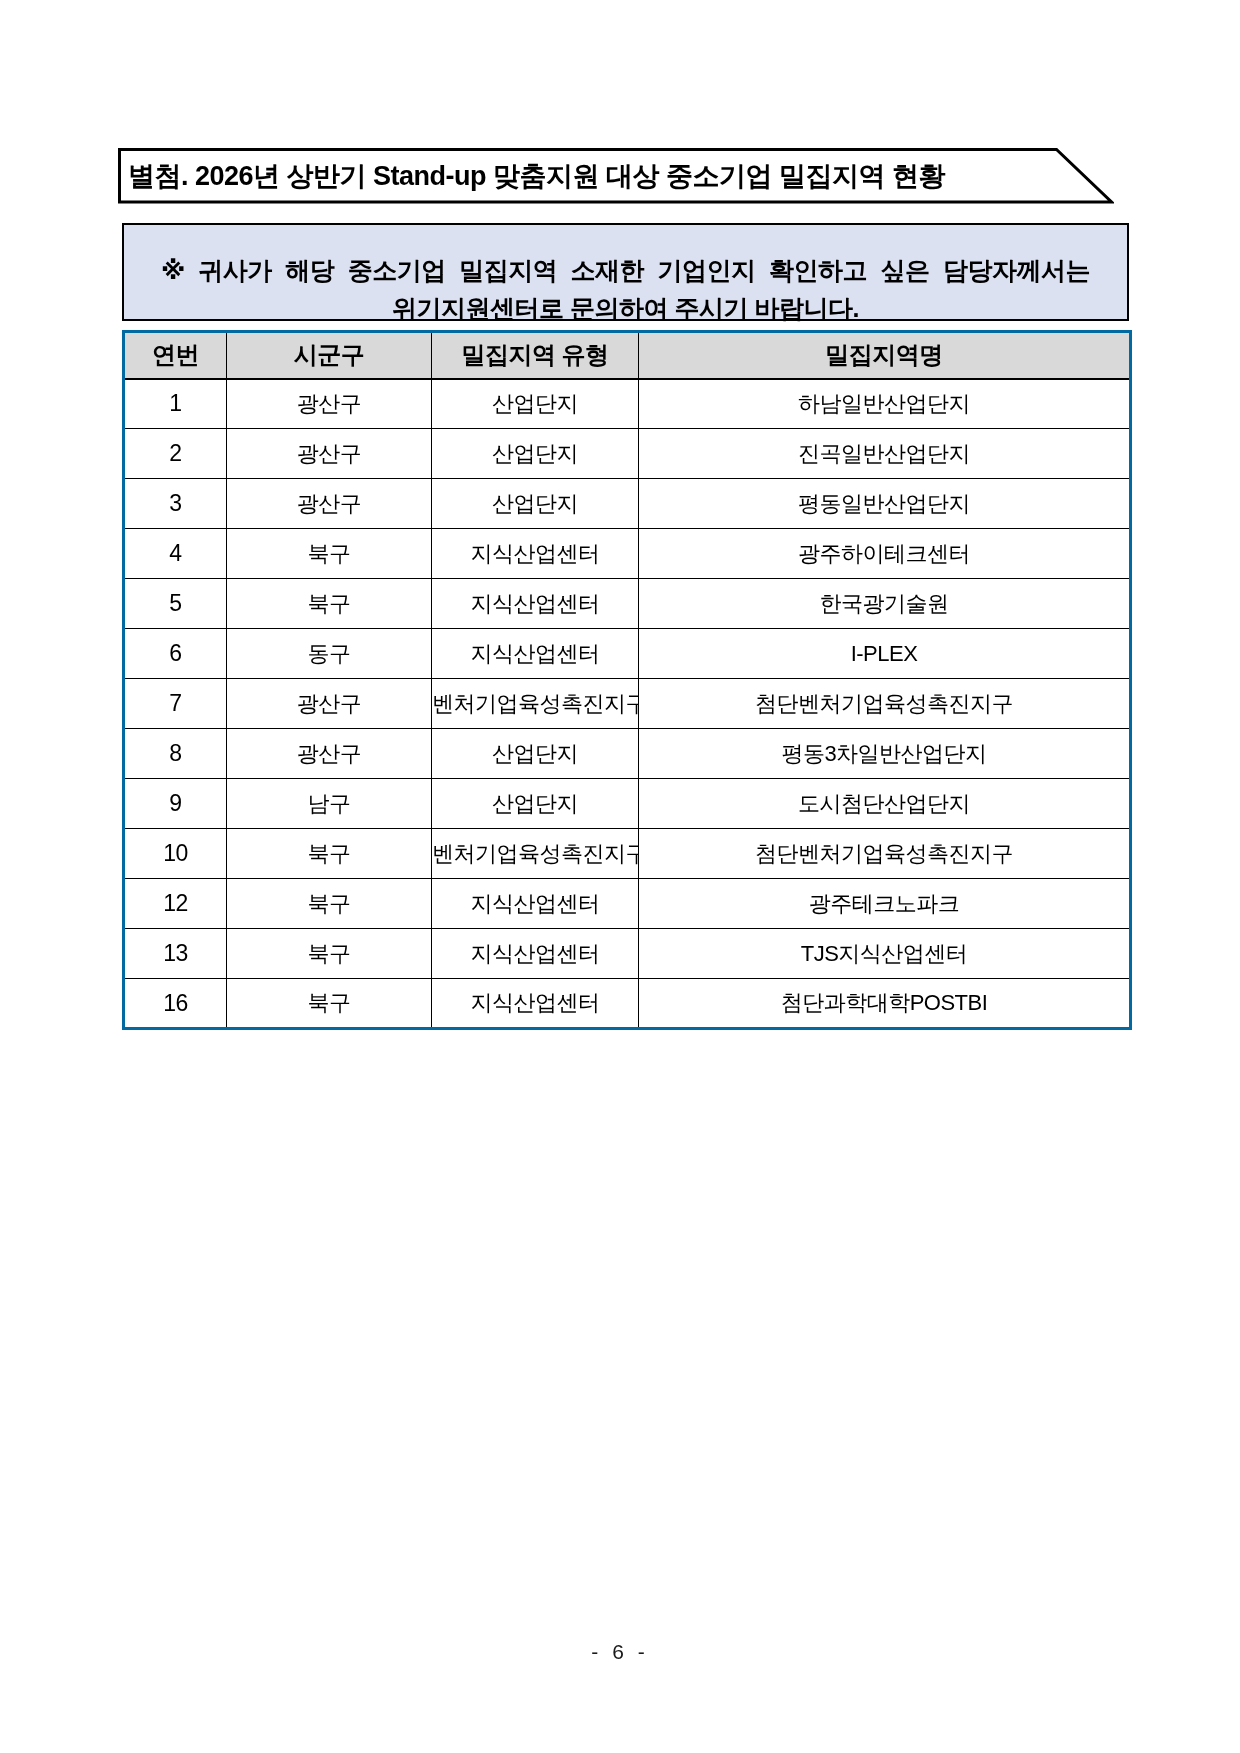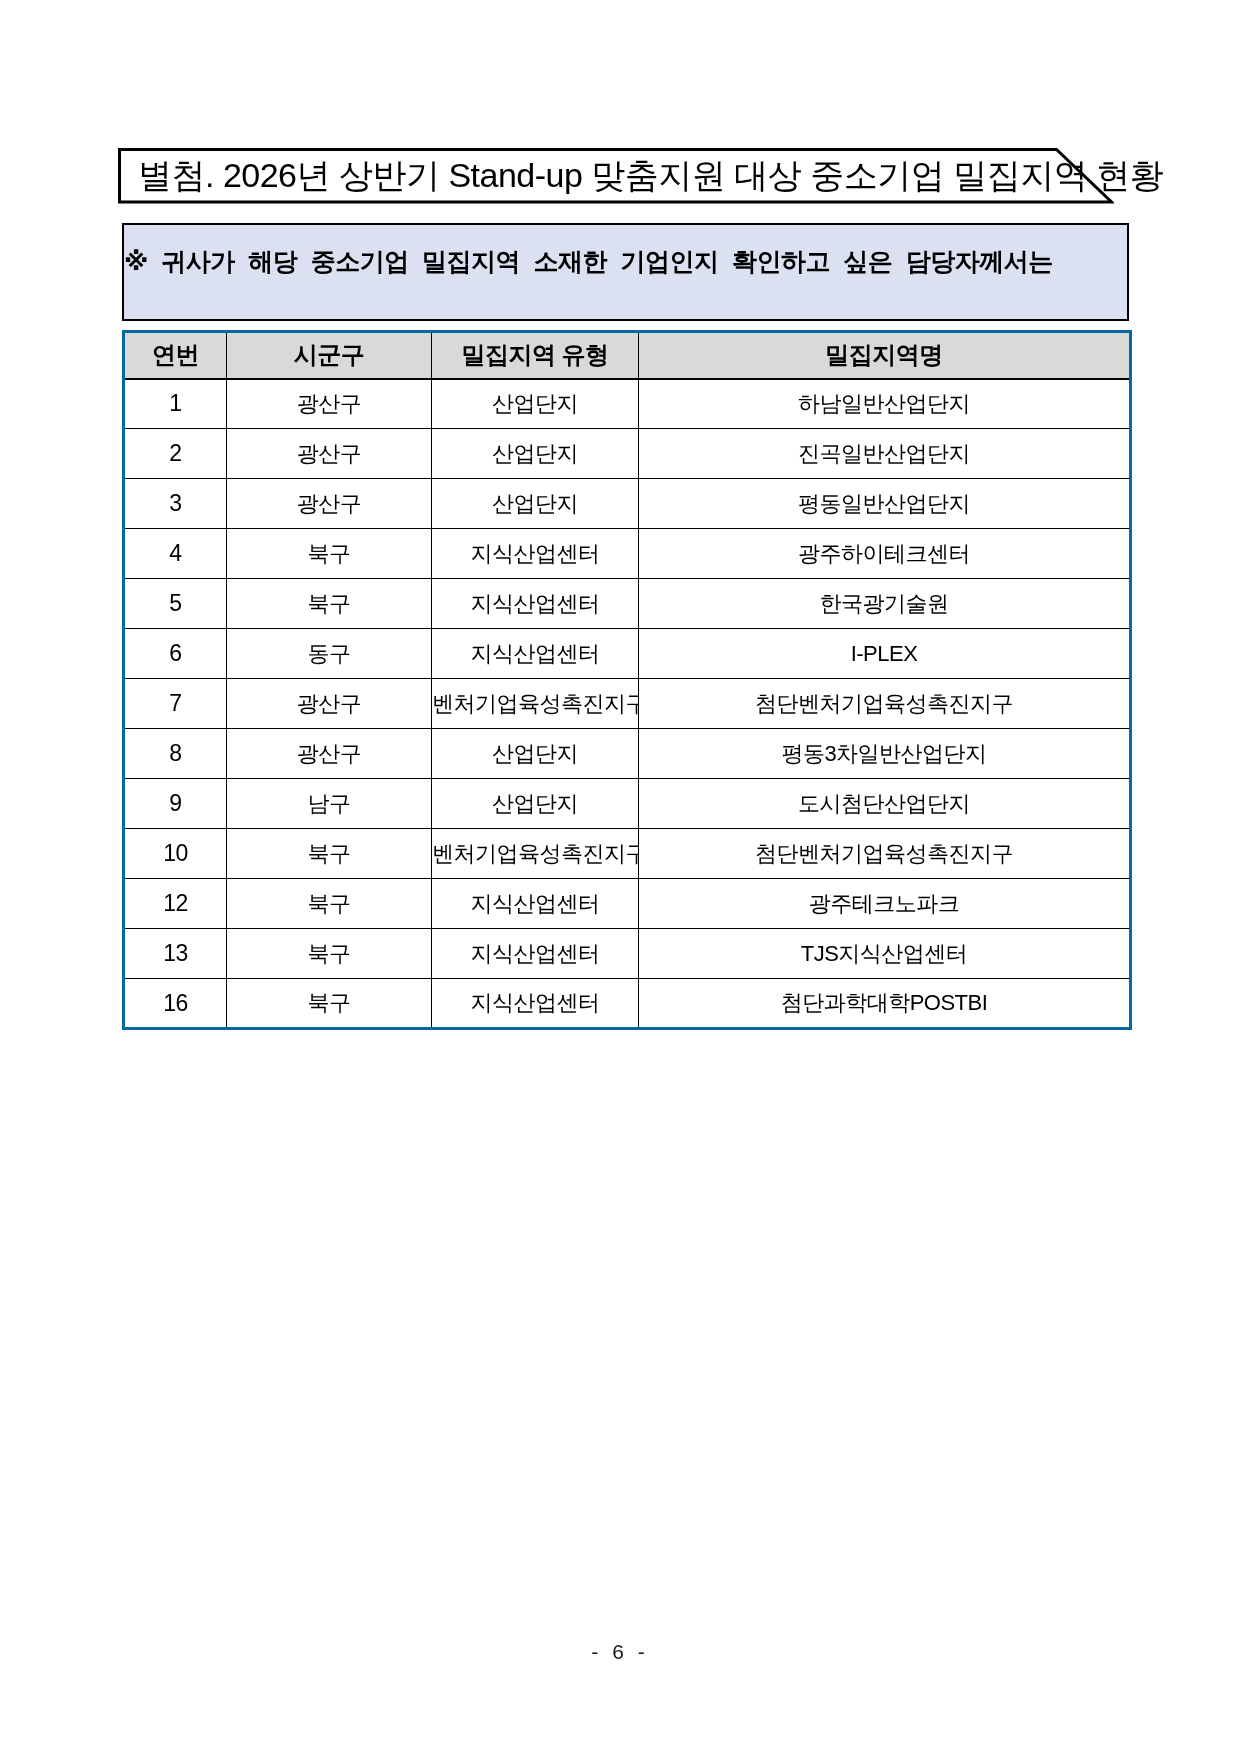--- a/index.html
+++ b/index.html
@@ -16,34 +16,35 @@
     overflow:hidden;
   }
 
   
   .banner {
     position:absolute; left:118px; top:148px;
     width:996px; height:56px;
   }
   .banner svg { position:absolute; left:0; top:0; }
   .banner-text {
-    position:absolute; left:20px; top:0; height:100%;
+    position:absolute; left:10px; top:0; height:100%;
     display:flex; align-items:center;
-    font-size:34px; font-weight:400; letter-spacing:-0.5px;
+    font-size:27px; font-weight:700; letter-spacing:-0.5px;
     white-space:nowrap;
   }
 
   
   .notice {
     position:absolute; left:122px; top:223px;
     width:1007px; height:98px;
     background:#dce1f2;
     border:2.5px solid #000;
+    text-align:center;
     font-size:25px; font-weight:700;
-    padding-top:17px;
+    padding-top:26px;
   }
   .notice .line1 { line-height:38px; word-spacing:7px; letter-spacing:-0.5px; }
   .notice .line2 { line-height:38px; letter-spacing:-0.5px; }
 
   
   table.area-table {
     position:absolute; left:122px; top:330px;
     width:1007px;
     border-collapse:collapse;
     table-layout:fixed;
@@ -82,20 +83,21 @@
 
   <div class="banner">
     <svg width="996" height="56" viewBox="0 0 996 56" aria-hidden="true">
       <polygon points="1.5,1.5 938.5,1.5 993.5,54 1.5,54" fill="#ffffff" stroke="#000000" stroke-width="3"></polygon>
     </svg>
     <div class="banner-text">별첨. 2026년 상반기 Stand-up 맞춤지원 대상 중소기업 밀집지역 현황</div>
   </div>
 
   <div class="notice">
     <div class="line1">※ 귀사가 해당 중소기업 밀집지역 소재한 기업인지 확인하고 싶은 담당자께서는</div>
+    <div class="line2">위기지원센터로 문의하여 주시기 바랍니다.</div>
   </div>
 
   <table class="area-table">
     <colgroup>
       <col style="width:103px">
       <col style="width:205px">
       <col style="width:207px">
       <col style="width:492px">
     </colgroup>
     <thead>

